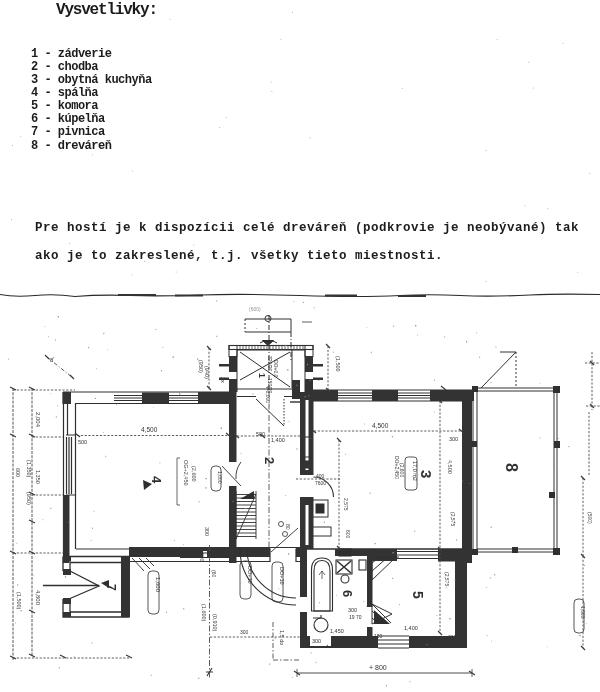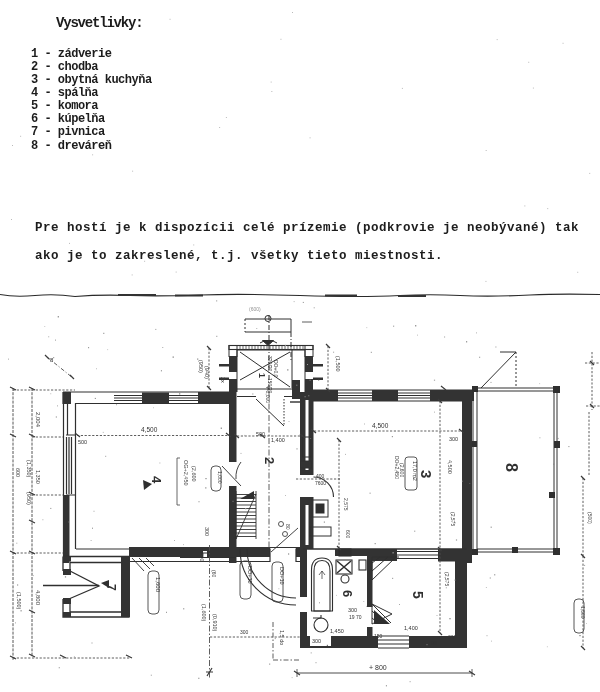--- a/index.html
+++ b/index.html
@@ -1,33 +1,33 @@
 <!DOCTYPE html>
 <html><head>
 <meta charset="utf-8">
 <style>
 html,body{margin:0;padding:0;background:#fff;width:600px;height:692px;overflow:hidden;}
 body{font-family:"Liberation Mono",monospace;color:#1c1c1c;position:relative;}
 .tw{font-weight:bold;white-space:pre;position:absolute;}
-#legend{left:56px;top:17px;font-size:14px;line-height:12px;letter-spacing:-1.2px;}
+#legend{left:56px;top:4px;font-size:16px;line-height:12px;letter-spacing:-1.2px;}
 #para{left:35px;top:214px;font-size:12.5px;line-height:28px;letter-spacing:0.5px;}
 svg{position:absolute;left:0;top:0;}
 </style>
 </head>
 <body>
 <div class="tw" id="legend">Vysvetlivky:</div>
 <div class="tw" style="left:31px;top:47.5px;font-size:12px;line-height:13.15px;letter-spacing:-0.5px;">1 - zádverie
 2 - chodba
 3 - obytná kuchyňa
 4 - spálňa
 5 - komora
 6 - kúpelňa
 7 - pivnica
 8 - dreváreň</div>
-<div class="tw" id="para">Pre hostí je k dispozícii celé prízemie (podkrovie je neobývané) tak
+<div class="tw" id="para">Pre hostí je k dispozícii celé dreváreň (podkrovie je neobývané) tak
 ako je to zakreslené, t.j. všetky tieto miestnosti.</div>
 <svg width="600" height="692" viewBox="0 0 600 692">
 
 <path d="M0 294.5 Q 15 297.5 35 295.5 T 75 296.5 Q 100 294.5 130 295.5 T 200 295 T 300 295.5 T 400 295.5 Q 430 294 460 295.5 T 530 295 Q 560 293.5 600 294.5" fill="none" stroke="#2a2a2a" stroke-width="1.1"></path>
 <path d="M118 295 h38 M325 295.5 h32 M398 296 h28 M175 295.5 h28" stroke="#333" stroke-width="2.2"></path>
 <g id="plan" opacity="0.92">
 
 <g stroke="#1e1e1e" fill="none" stroke-width="1.2">
 
   <path d="M63 392 H229 M75 403.5 H229 M63 392 V404"></path>

